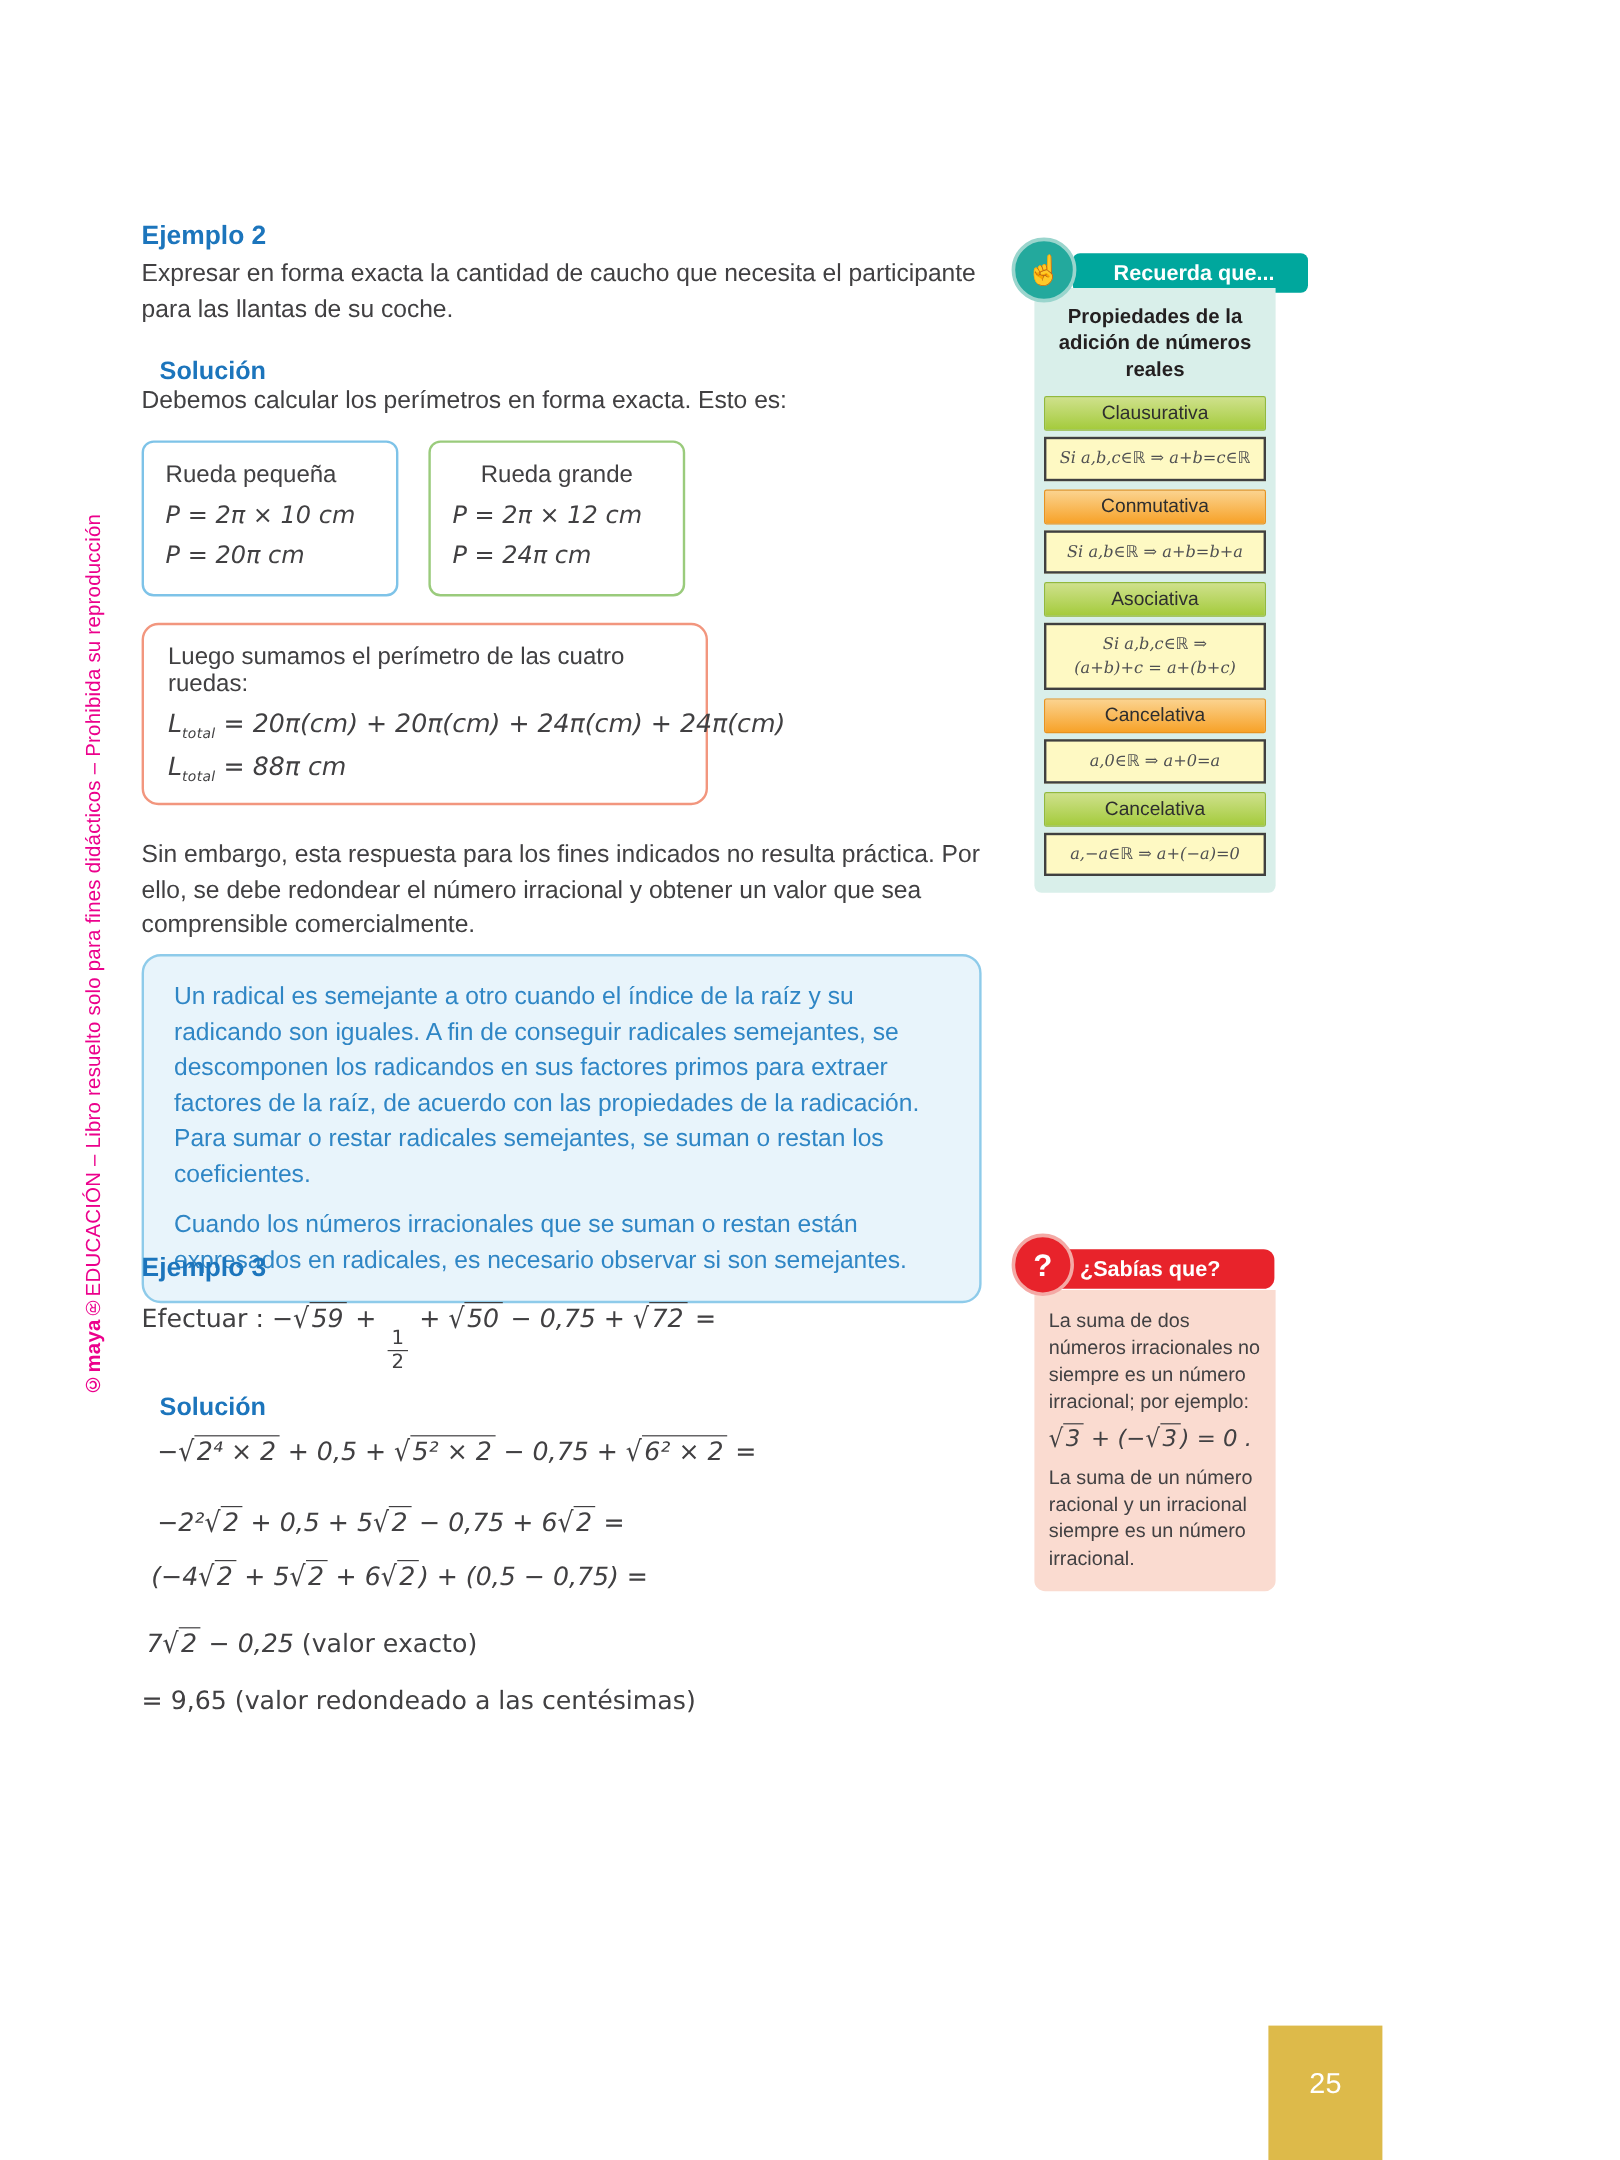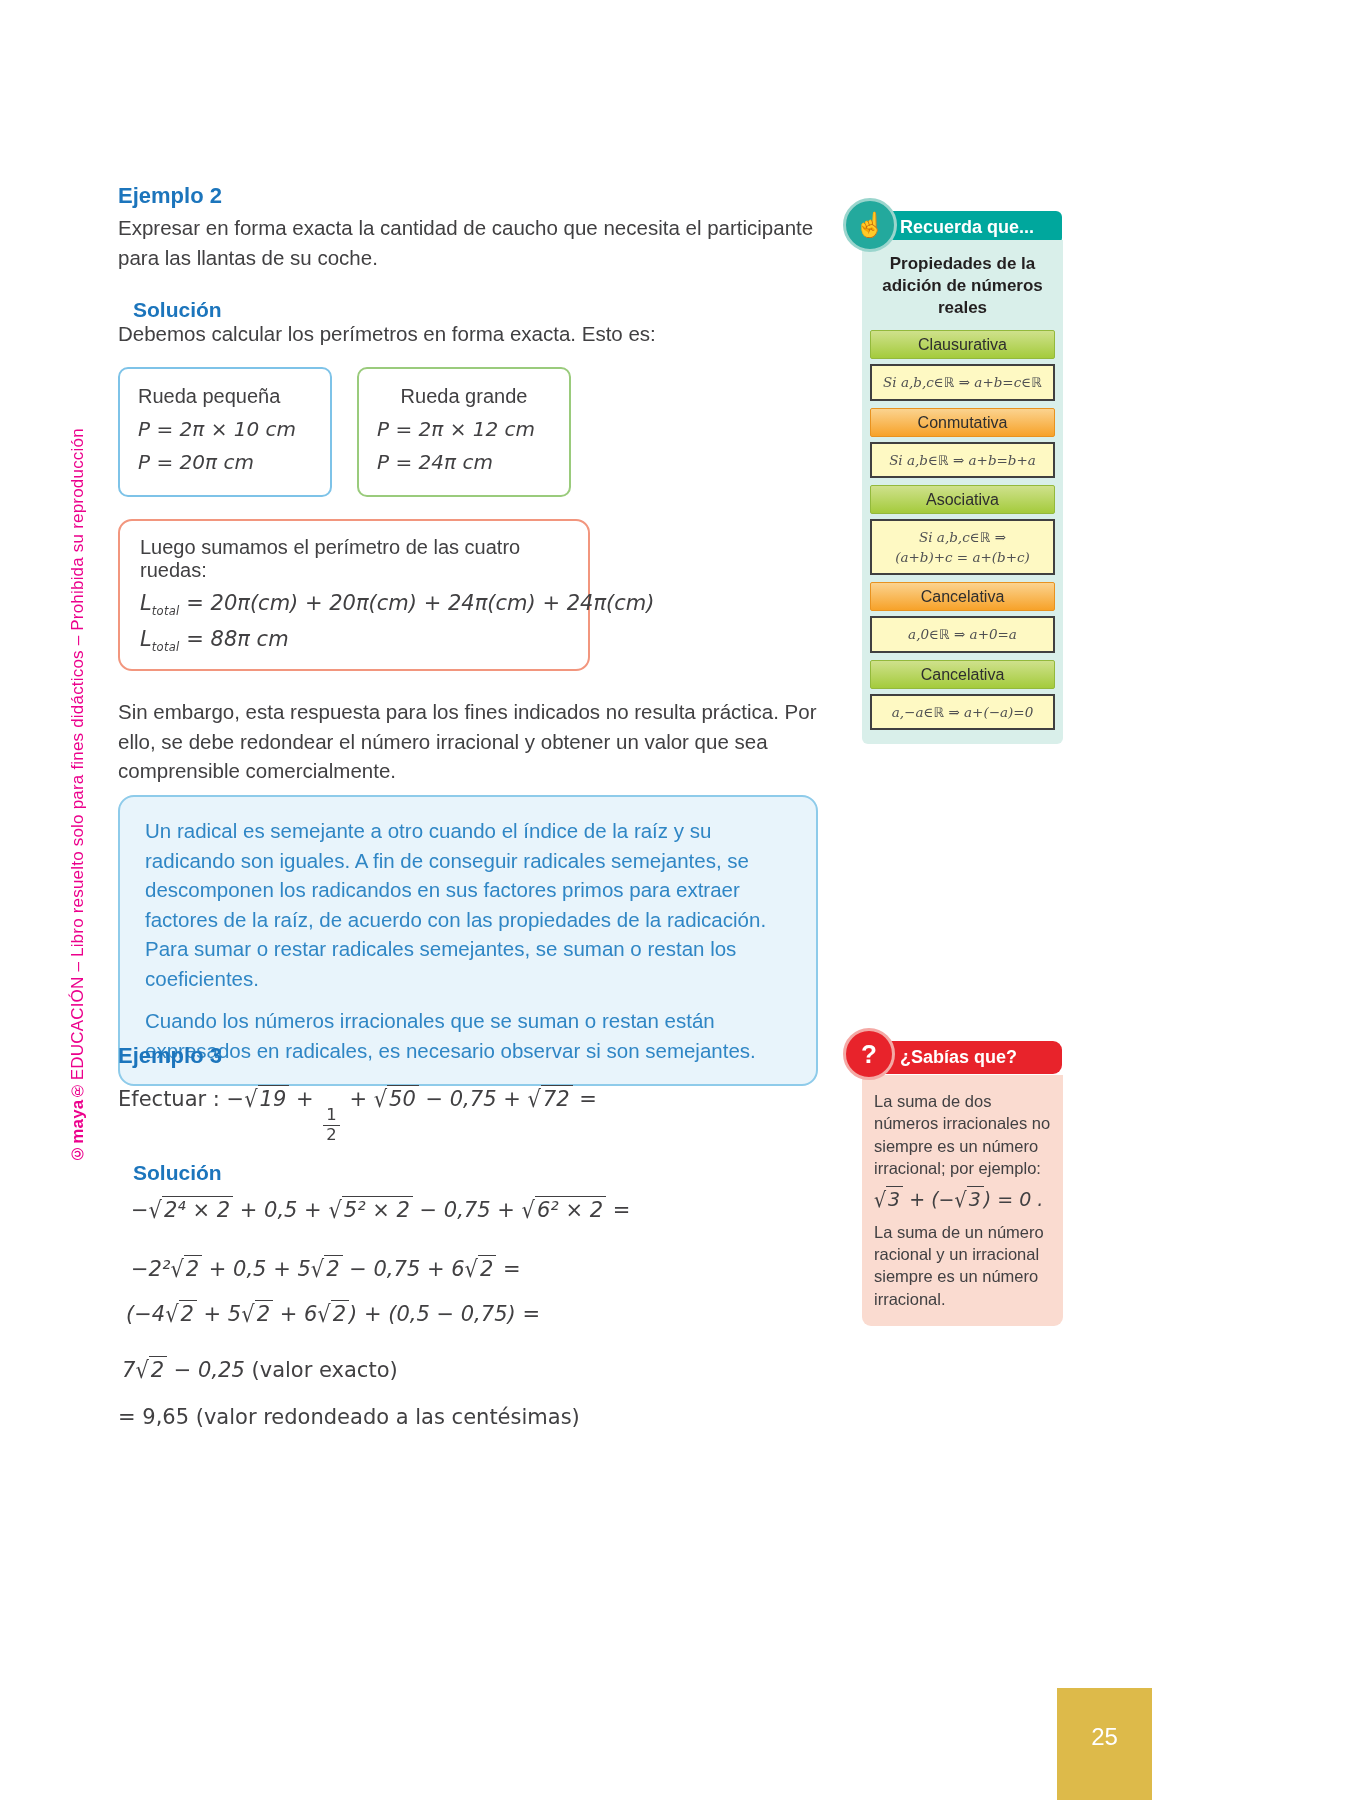--- a/index.html
+++ b/index.html
@@ -56,21 +56,21 @@
   .info-box p + p { margin-top:13px; }
 
   
   .task-line { font-size:21px; }
   .step { font-size:21px; }
 
   
   .side-header { position:absolute; height:33px; width:196px; box-sizing:border-box;
                  color:#fff; font-weight:700; font-size:18px; line-height:33px;
                  border-radius:6px; padding-left:34px; }
-  .side-header.teal { background:#00A79D; left:866px; top:211px; }
+  .side-header.teal { background:#00A79D; left:894px; top:211px; }
   .side-header.red  { background:#E8232B; left:866px; top:1041px; border-radius:9px; }
 
   .badge { position:absolute; border-radius:50%; display:flex; align-items:center; justify-content:center;
            color:#fff; z-index:2; }
   .badge.teal { left:843px; top:198px; width:48px; height:48px; background:#23A99D;
                 border:3px solid #9AD5CD; font-size:24px; }
   .badge.red  { left:843px; top:1028px; width:46px; height:46px; background:#E8232B;
                 border:3px solid #F4A9A5; font-weight:700; font-size:26px; }
 
   .recuerda-body { position:absolute; left:862px; top:240px; width:201px; box-sizing:border-box;
@@ -133,21 +133,21 @@
 
   <p class="body-text abs" style="left:118px; top:697px; width:722px;">Sin embargo, esta respuesta para los fines indicados no resulta práctica. Por ello, se debe redondear el número irracional y obtener un valor que sea comprensible comercialmente.</p>
 
   <div class="info-box">
     <p>Un radical es semejante a otro cuando el índice de la raíz y su radicando son iguales. A fin de conseguir radicales semejantes, se descomponen los radicandos en sus factores primos para extraer factores de la raíz, de acuerdo con las propiedades de la radicación. Para sumar o restar radicales semejantes, se suman o restan los coeficientes.</p>
     <p>Cuando los números irracionales que se suman o restan están expresados en radicales, es necesario observar si son semejantes.</p>
   </div>
 
   <h2 class="blue-h abs" style="left:118px; top:1043px;">Ejemplo 3</h2>
 
-  <div class="math task-line abs" style="left:118px; top:1085px;"><span class="roman">Efectuar :  </span>−<span class="sqrt"><span class="rsign">√</span><span class="rad">19</span></span> + <span class="frac">
+  <div class="math task-line abs" style="left:118px; top:1085px;"><span class="roman">Efectuar :  </span>−<span class="sqrt"><span class="rsign">√</span><span class="rad">59</span></span> + <span class="frac">
         <span>1</span>
         <span>2</span>
       </span> + <span class="sqrt"><span class="rsign">√</span><span class="rad">50</span></span> − 0,75 + <span class="sqrt"><span class="rsign">√</span><span class="rad">72</span></span> =</div>
 
   <h3 class="blue-sub abs" style="left:118px; top:1146px;">Solución</h3>
 
   <div class="math step abs" style="left:131px; top:1196px;">−<span class="sqrt"><span class="rsign">√</span><span class="rad">2⁴ × 2</span></span> + 0,5 + <span class="sqrt"><span class="rsign">√</span><span class="rad">5² × 2</span></span> − 0,75 + <span class="sqrt"><span class="rsign">√</span><span class="rad">6² × 2</span></span> =</div>
   <div class="math step abs" style="left:131px; top:1255px;">−2²<span class="sqrt"><span class="rsign">√</span><span class="rad">2</span></span> + 0,5 + 5<span class="sqrt"><span class="rsign">√</span><span class="rad">2</span></span> − 0,75 + 6<span class="sqrt"><span class="rsign">√</span><span class="rad">2</span></span> =</div>
   <div class="math step abs" style="left:126px; top:1300px;">(−4<span class="sqrt"><span class="rsign">√</span><span class="rad">2</span></span> + 5<span class="sqrt"><span class="rsign">√</span><span class="rad">2</span></span> + 6<span class="sqrt"><span class="rsign">√</span><span class="rad">2</span></span>) + (0,5 − 0,75) =</div>
   <div class="math step abs" style="left:122px; top:1356px;">7<span class="sqrt"><span class="rsign">√</span><span class="rad">2</span></span> − 0,25 <span class="roman">(valor exacto)</span></div>

